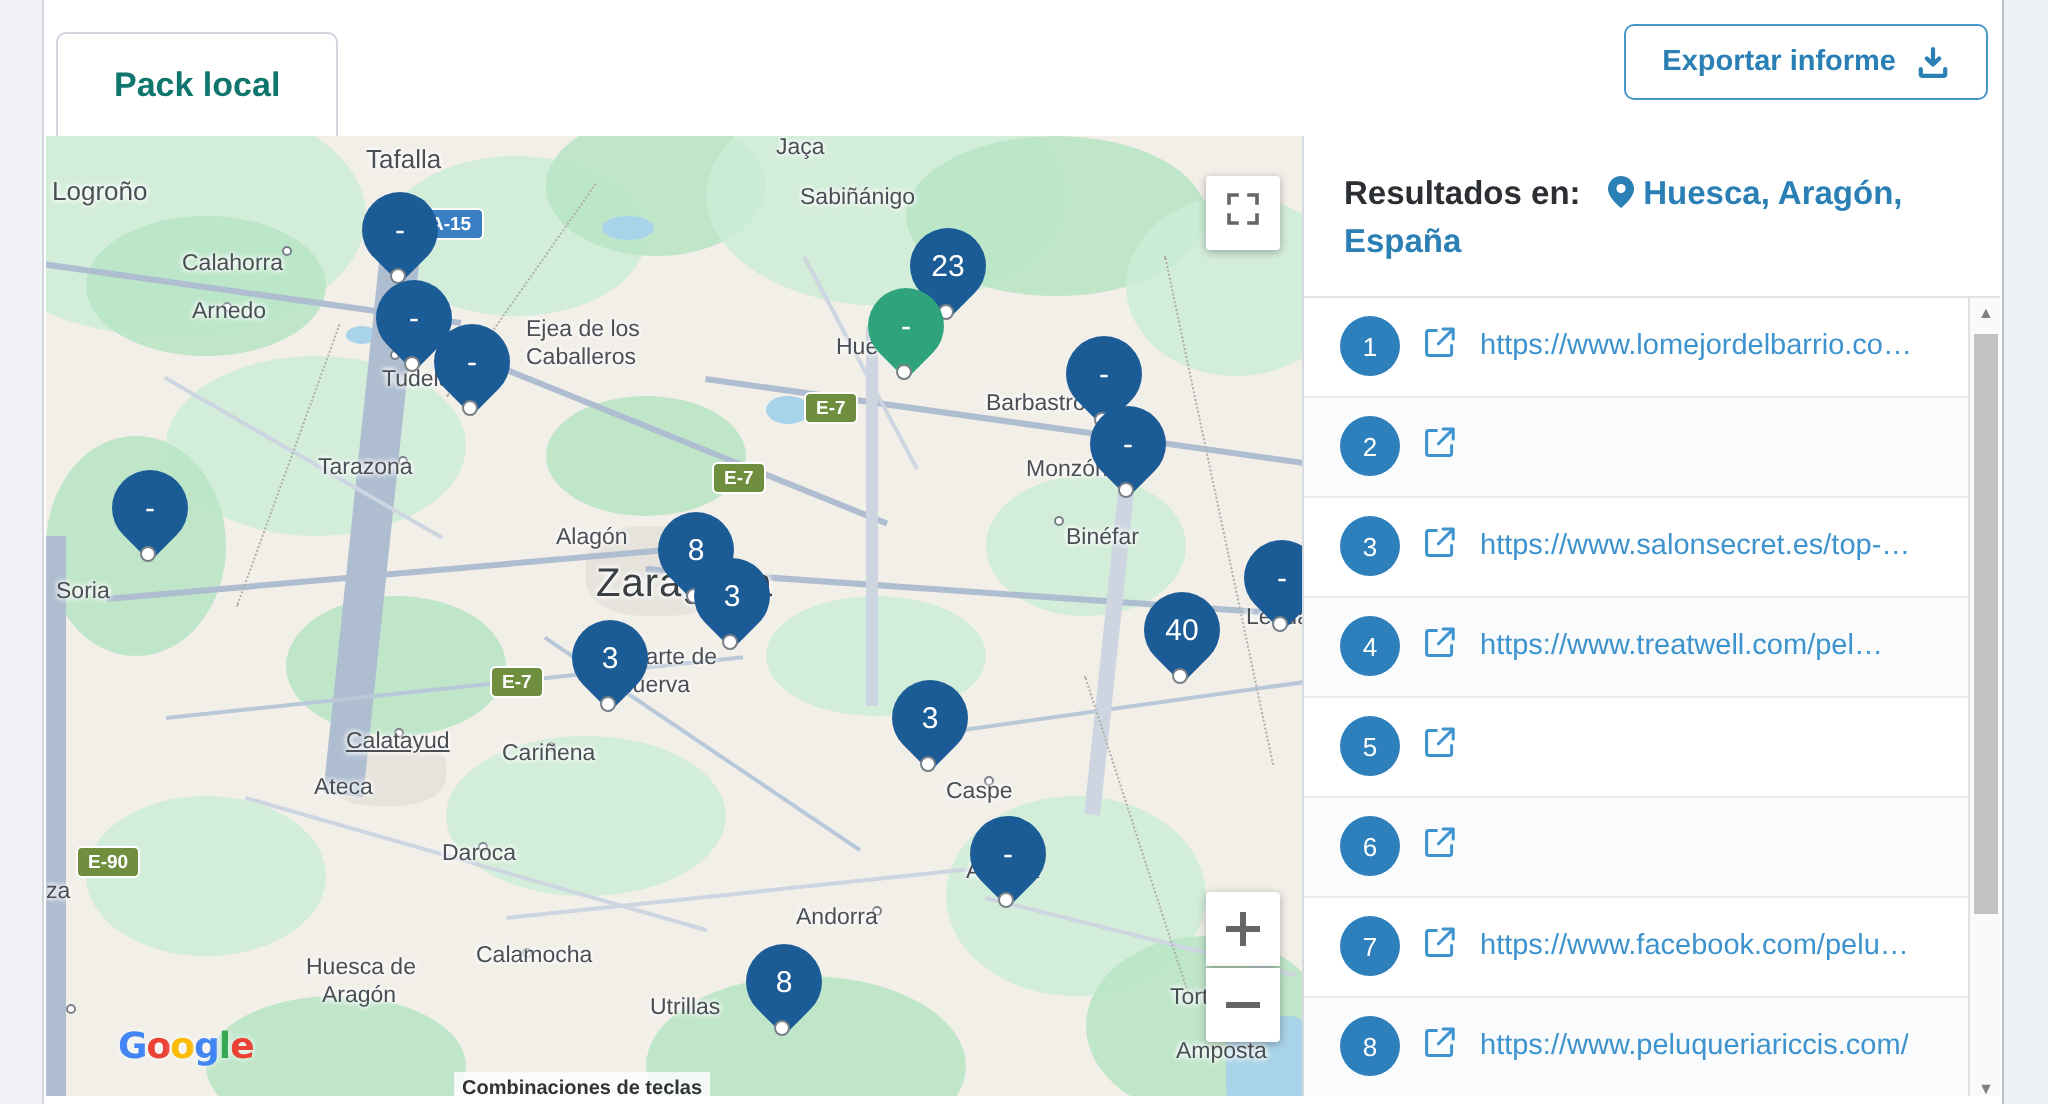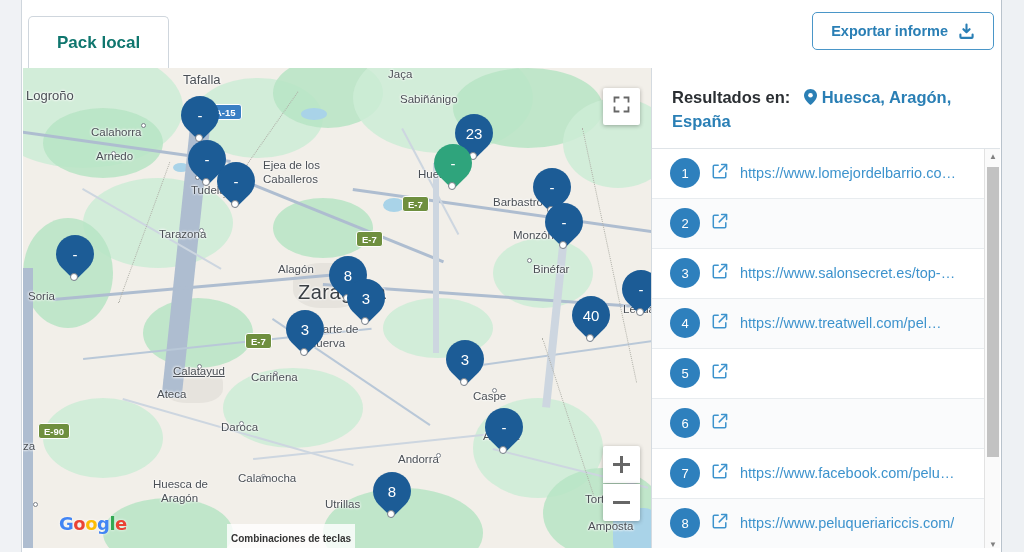--- a/index.html
+++ b/index.html
@@ -184,21 +184,21 @@
   .gl-y { color: #FBBC05; } .gl-g { color: #34A853; }
 
   .map-footer {
     position: absolute; left: 0; bottom: 0; width: 629px; height: 16px;
     background: rgba(255,255,255,0);
     display: flex; align-items: center; justify-content: flex-end;
     font-size: 10px; color: #454545; gap: 10px; padding-right: 4px;
   }
   .map-footer span { white-space: nowrap; background: rgba(255,255,255,.78); padding: 0 3px; }
   .kbd-hint {
-    position: absolute; left: 204px; bottom: 0; height: 28px;
+    position: absolute; left: 204px; bottom: 0; height: 16px;
     display: flex; align-items: center;
     font-size: 10px; font-weight: bold; color: #333;
     background: rgba(255,255,255,.8); padding: 0 4px;
   }
 
   
   .panel {
     position: relative;
     width: 348px; height: 484px;
     background: #fff;

